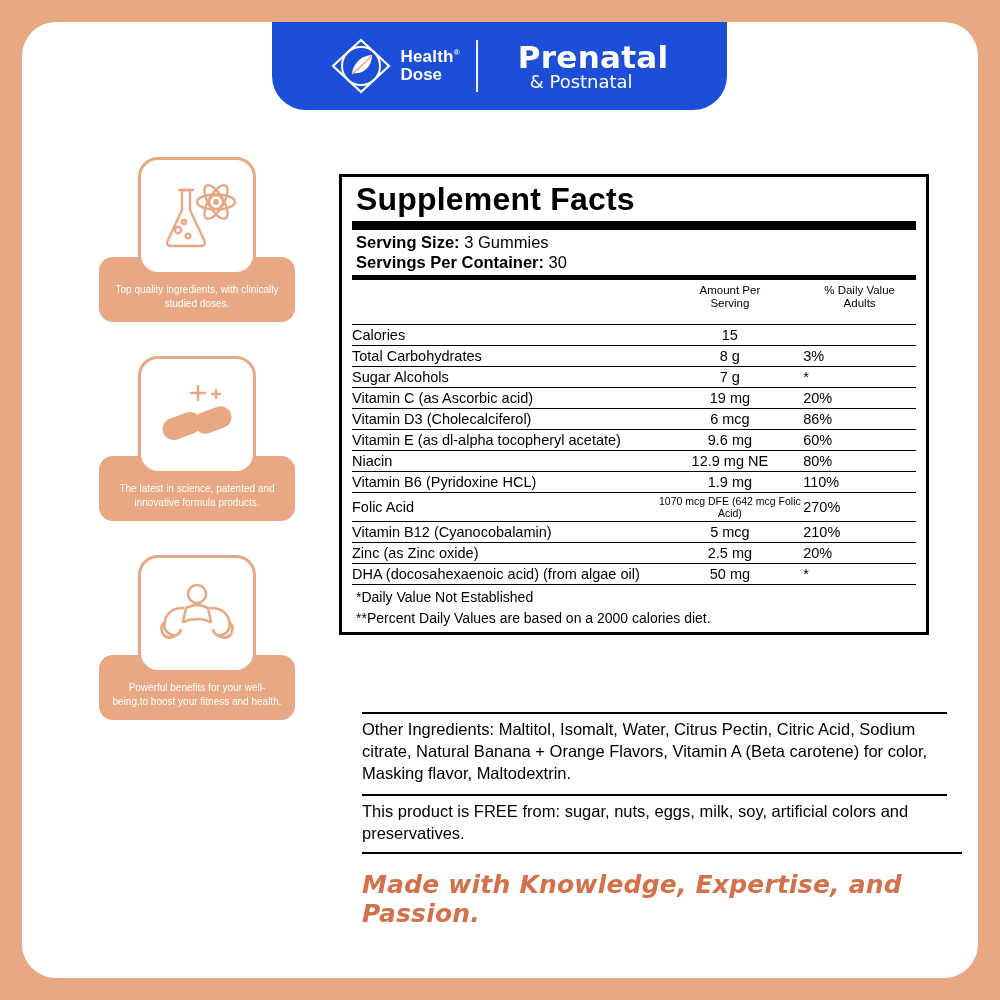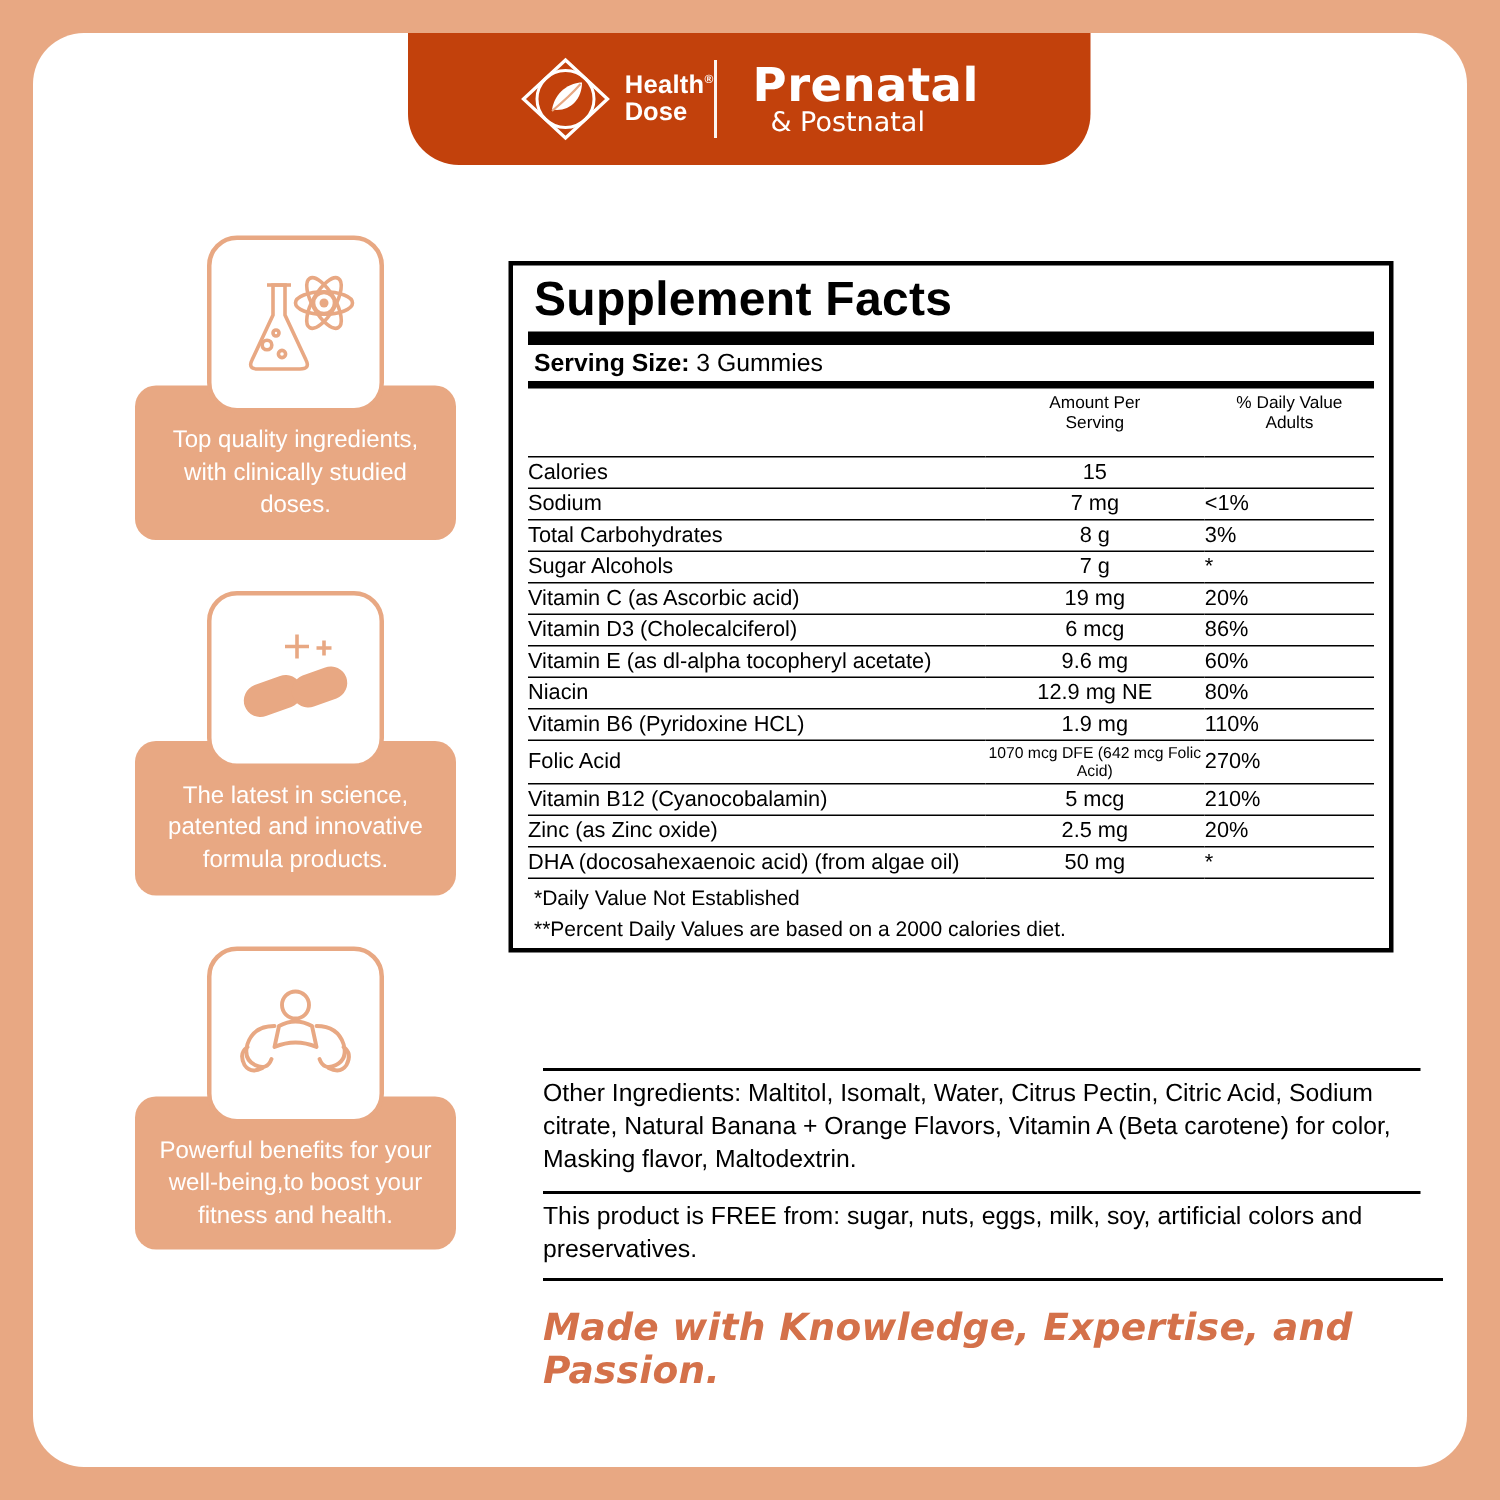--- a/index.html
+++ b/index.html
@@ -18,26 +18,27 @@
     left: 22px; top: 22px;
     width: 956px; height: 956px;
     background: #ffffff;
     border-radius: 34px;
   }
   
   .header-banner {
     position: absolute;
     left: 250px; top: 0;
     width: 455px; height: 88px;
-    background: #c2410c;
+    background: #1d4ed8;
     border-bottom-left-radius: 34px;
     border-bottom-right-radius: 34px;
     display: flex;
     align-items: center;
     justify-content: center;
+    gap: 16px;
   }
   .brand {
     display: flex;
     align-items: center;
     gap: 8px;
   }
   .brand-logo {
     width: 62px; height: 58px;
     position: relative;
   }
@@ -89,27 +90,27 @@
     border-radius: 20px;
     display: flex;
     align-items: center;
     justify-content: center;
     background: #fff;
     position: relative;
     z-index: 2;
   }
   .feature-label {
     margin-top: -18px;
-    width: 214px;
+    width: 196px;
     background: #e8a883;
     color: #ffffff;
     border-radius: 14px;
     padding: 26px 12px 12px 12px;
     text-align: center;
-    font-size: 16px;
+    font-size: 10px;
     line-height: 1.35;
   }
 
   
   .sfp {
     position: absolute;
     left: 317px; top: 152px;
     width: 590px;
     border: 3px solid #000;
     background: #fff;
@@ -274,20 +275,24 @@
 
   </div>
 
   <div class="sfp">
     <div class="sf-title">Supplement Facts</div>
     <div class="rule-thick"></div>
     <div class="serving">
       <b>Serving Size:</b>
       <span>3 Gummies</span>
     </div>
+    <div class="serving">
+      <b>Servings Per Container:</b>
+      <span>30</span>
+    </div>
     <div class="rule-med"></div>
 
     <table class="facts">
       <tbody>
           <tr class="hdr line">
         <td class="nm"></td>
         <td class="amt">
           <div>Amount Per</div>
           <div>Serving</div>
         </td>
@@ -296,25 +301,20 @@
           <div>Adults</div>
         </td>
       </tr>
 
       <tr class="line">
         <td class="nm">Calories</td>
         <td class="amt">15</td>
         <td class="dv"></td>
       </tr>
       <tr class="line">
-        <td class="nm">Sodium</td>
-        <td class="amt">7 mg</td>
-        <td class="dv">&lt;1%</td>
-      </tr>
-      <tr class="line">
         <td class="nm">Total Carbohydrates</td>
         <td class="amt">8 g</td>
         <td class="dv">3%</td>
       </tr>
       <tr class="line">
         <td class="nm">Sugar Alcohols</td>
         <td class="amt">7 g</td>
         <td class="dv">*</td>
       </tr>
       <tr class="line">

